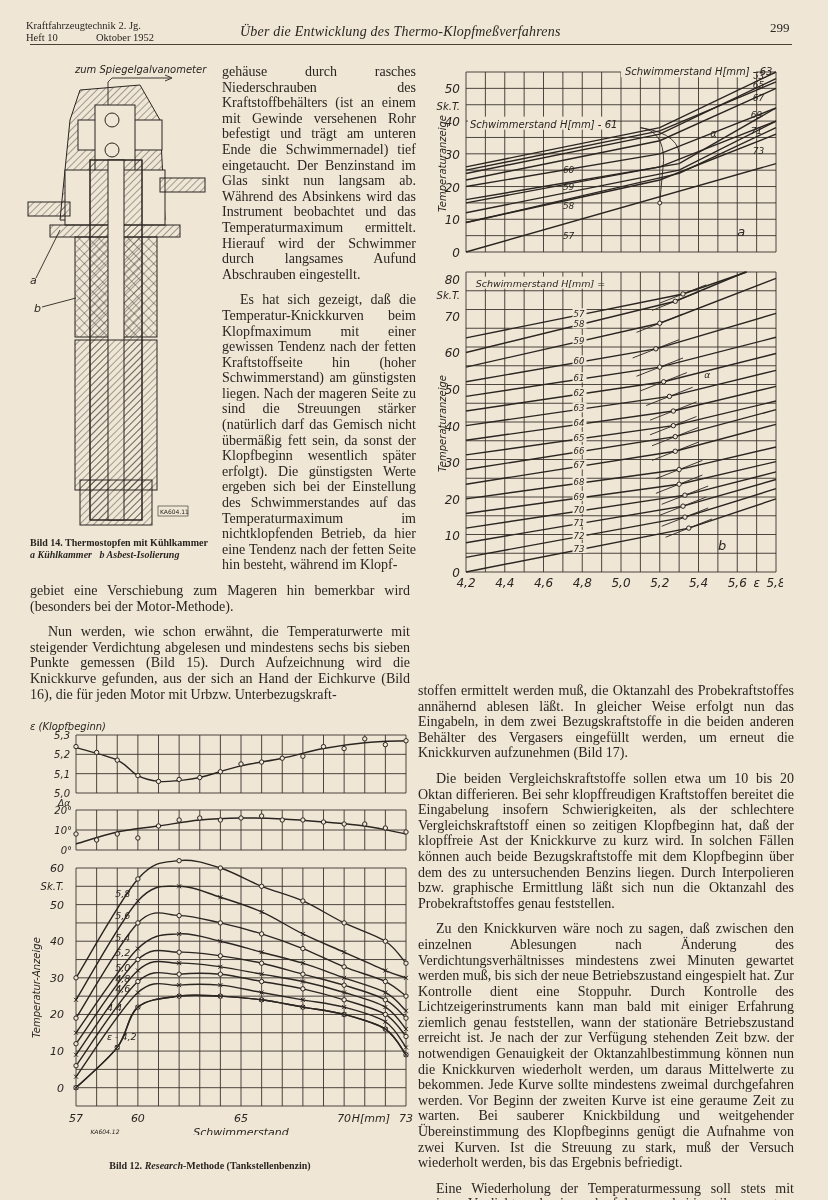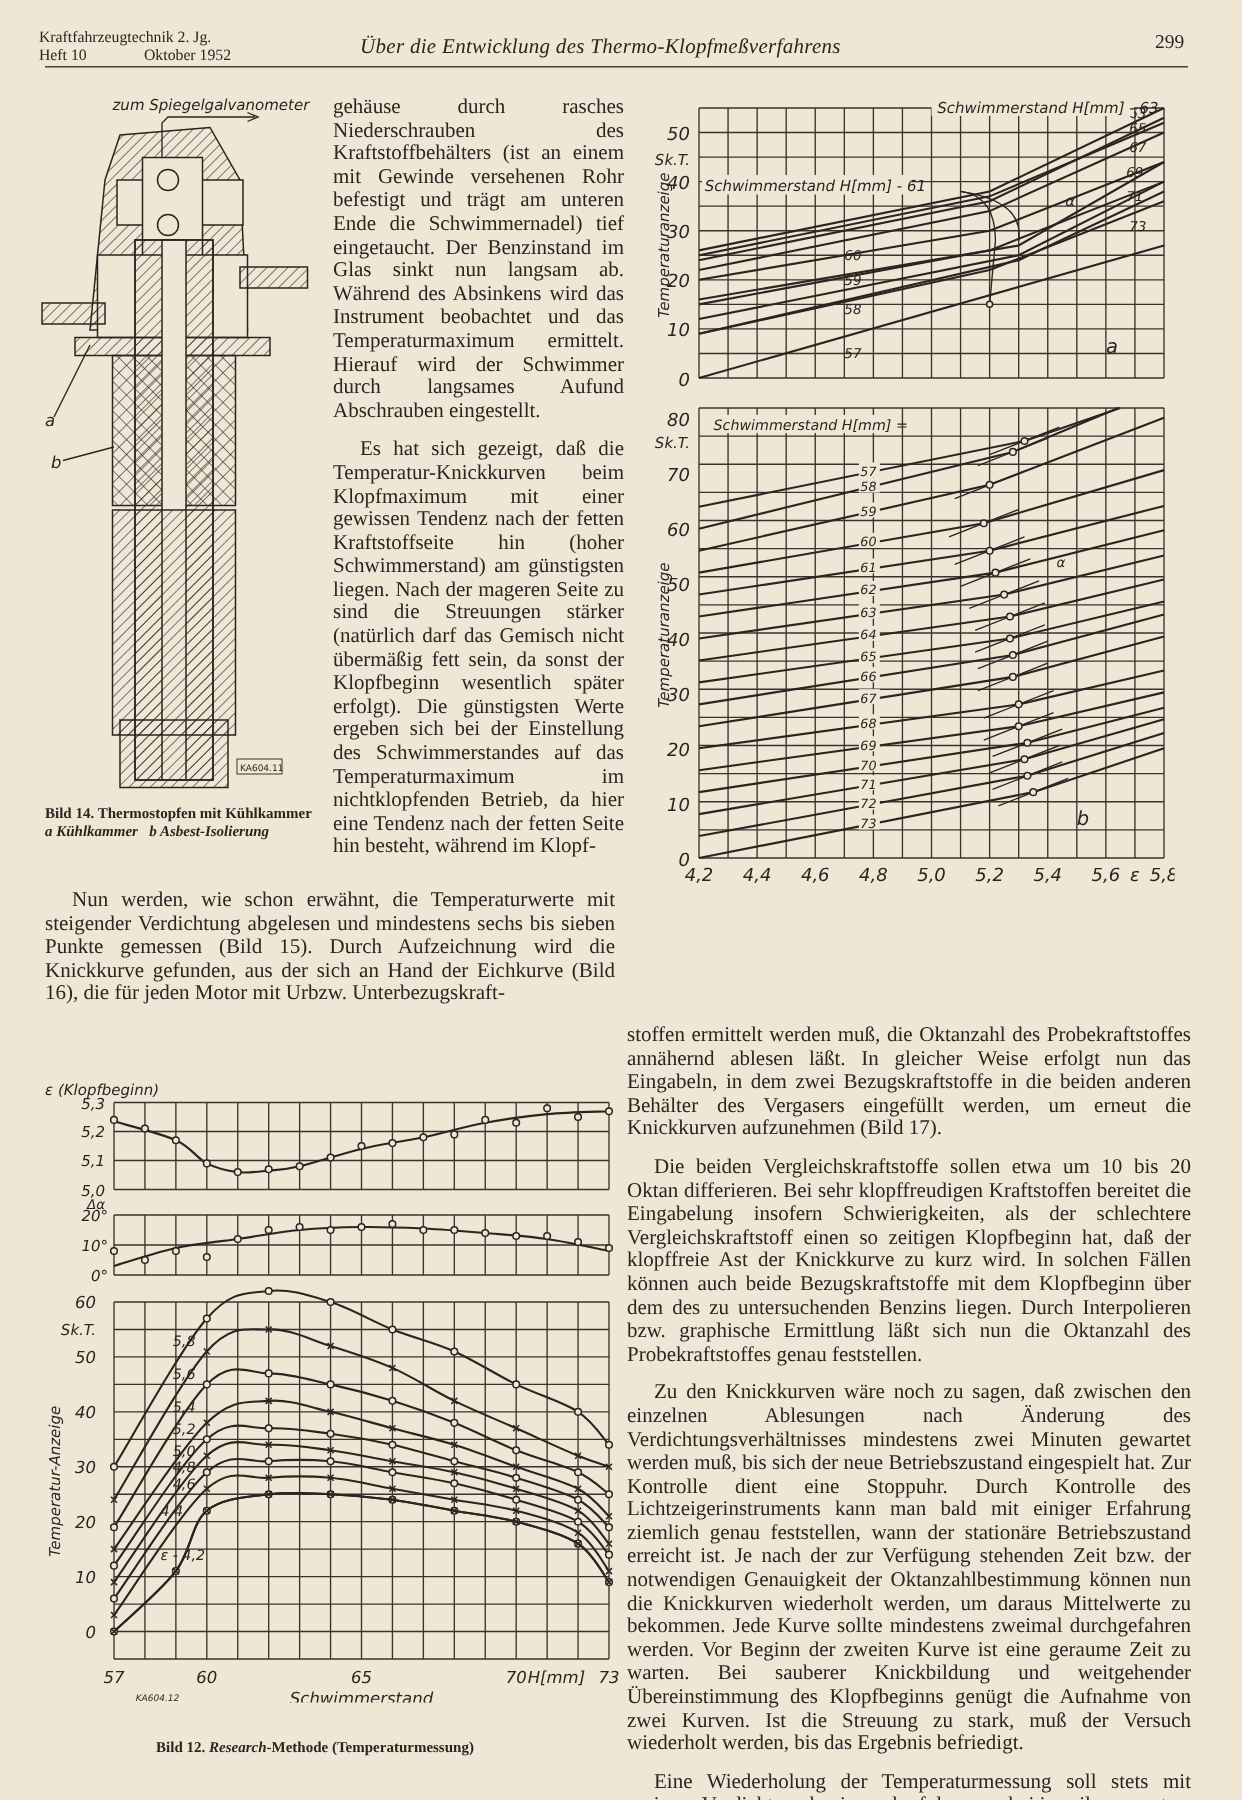--- a/index.html
+++ b/index.html
@@ -77,20 +77,21 @@
   <div>Bild 14. Thermostopfen mit Kühlkammer</div>
   <div><span class="italic">a Kühlkammer</span>&nbsp;&nbsp;&nbsp;<span class="italic">b Asbest-Isolierung</span></div>
 </div>
 
 <div class="abs col" style="left:222px;top:64px;width:194px">
   <p id="mid-p1">gehäuse durch rasches Niederschrauben des Kraftstoffbehälters (ist an einem mit Gewinde versehenen Rohr befestigt und trägt am unteren Ende die Schwimmernadel) tief eingetaucht. Der Benzinstand im Glas sinkt nun langsam ab. Während des Absinkens wird das Instrument beobachtet und das Temperaturmaximum ermittelt. Hierauf wird der Schwimmer durch langsames Aufund Abschrauben eingestellt.</p>
   <p id="mid-p2" class="ind" style="margin-top:10px">Es hat sich gezeigt, daß die Temperatur-Knickkurven beim Klopfmaximum mit einer gewissen Tendenz nach der fetten Kraftstoffseite hin (hoher Schwimmerstand) am günstigsten liegen. Nach der mageren Seite zu sind die Streuungen stärker (natürlich darf das Gemisch nicht übermäßig fett sein, da sonst der Klopfbeginn wesentlich später erfolgt). Die günstigsten Werte ergeben sich bei der Einstellung des Schwimmerstandes auf das Temperaturmaximum im nichtklopfenden Betrieb, da hier eine Tendenz nach der fetten Seite hin besteht, während im Klopf-</p>
 </div>
 
 <div class="abs col" style="left:30px;top:583px;width:380px">
+  <p id="left-p1">gebiet eine Verschiebung zum Mageren hin bemerkbar wird (besonders bei der Motor-Methode).</p>
   <p id="left-p2" class="ind" style="margin-top:10px">Nun werden, wie schon erwähnt, die Temperaturwerte mit steigender Verdichtung abgelesen und mindestens sechs bis sieben Punkte gemessen (Bild 15). Durch Aufzeichnung wird die Knickkurve gefunden, aus der sich an Hand der Eichkurve (Bild 16), die für jeden Motor mit Urbzw. Unterbezugskraft-</p>
 </div>
 
 <svg id="fig13" class="abs" style="left:428px;top:62px" width="355" height="530">
     <g class="grid">
       <line x1="38" x2="38" y1="10" y2="190"></line>
       <line x1="57.375" x2="57.375" y1="10" y2="190"></line>
       <line x1="76.75" x2="76.75" y1="10" y2="190"></line>
       <line x1="96.125" x2="96.125" y1="10" y2="190"></line>
       <line x1="115.5" x2="115.5" y1="10" y2="190"></line>
@@ -564,14 +565,14 @@
     <text x="97.18749999999997" y="221.23076923076923" font-size="9.5">5,4</text>
     <text x="97.18749999999997" y="235.87692307692308" font-size="9.5">5,2</text>
     <text x="97.18749999999997" y="250.52307692307693" font-size="9.5">5,0</text>
     <text x="97.18749999999997" y="261.5076923076923" font-size="9.5">4,8</text>
     <text x="97.18749999999997" y="272.4923076923077" font-size="9.5">4,6</text>
     <text x="88.9375" y="290.8" font-size="9.5">4,4</text>
     <text x="88.9375" y="320.0923076923077" font-size="9.5">ε - 4,2</text>
   </svg>
 <div class="abs cap cap-c" style="left:30px;top:1160px;width:360px">
   <span>Bild 12.</span>
-  <span class="italic">Research</span><span>-Methode (Temperaturmessung)</span>
+  <span class="italic">Research</span><span>-Methode (Tankstellenbenzin)</span>
 </div>
 
 </body></html>

